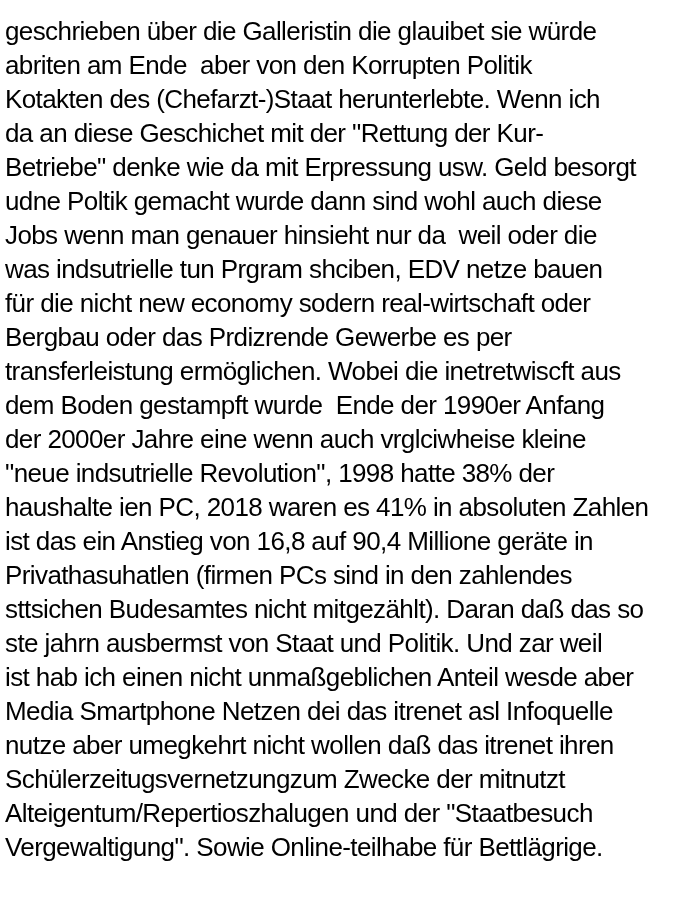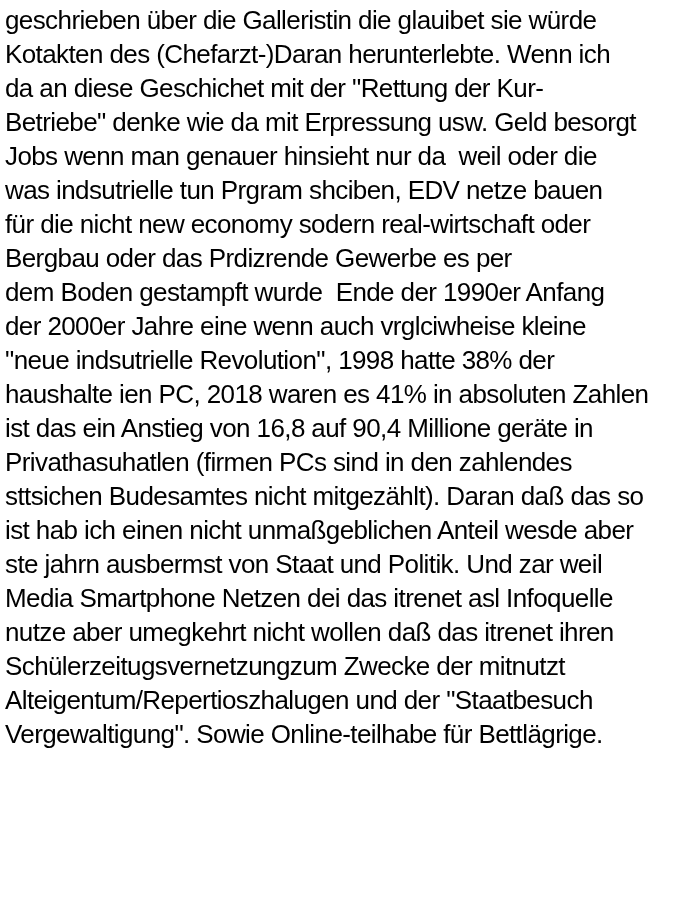--- a/index.html
+++ b/index.html
@@ -4,21 +4,21 @@
 <style>
   html, body {
     margin: 0;
     padding: 0;
     background: #ffffff;
   }
   .page {
     width: 684px;
     height: 920px;
     box-sizing: border-box;
-    padding: 3px 0 0 5px;
+    padding: 14px 0 0 5px;
     overflow: hidden;
     background: #ffffff;
   }
   .doc-text {
     font-family: "Liberation Sans", sans-serif;
     font-size: 26px;
     line-height: 34px;
     letter-spacing: -0.6px;
     color: #000000;
   }
@@ -26,35 +26,38 @@
     white-space: pre;
     height: 34px;
   }
 </style>
 </head>
 <body>
 
 <div class="page">
   <div class="doc-text">
     <div class="line">geschrieben über die Galleristin die glauibet sie würde</div>
-    <div class="line">Kotakten des (Chefarzt-)Daran herunterlebte. Wenn ich</div>
+    <div class="line">abriten am Ende  aber von den Korrupten Politik</div>
+    <div class="line">Kotakten des (Chefarzt-)Staat herunterlebte. Wenn ich</div>
     <div class="line">da an diese Geschichet mit der "Rettung der Kur-</div>
     <div class="line">Betriebe" denke wie da mit Erpressung usw. Geld besorgt</div>
+    <div class="line">udne Poltik gemacht wurde dann sind wohl auch diese</div>
     <div class="line">Jobs wenn man genauer hinsieht nur da  weil oder die</div>
     <div class="line">was indsutrielle tun Prgram shciben, EDV netze bauen</div>
     <div class="line">für die nicht new economy sodern real-wirtschaft oder</div>
     <div class="line">Bergbau oder das Prdizrende Gewerbe es per</div>
+    <div class="line">transferleistung ermöglichen. Wobei die inetretwiscft aus</div>
     <div class="line">dem Boden gestampft wurde  Ende der 1990er Anfang</div>
     <div class="line">der 2000er Jahre eine wenn auch vrglciwheise kleine</div>
     <div class="line">"neue indsutrielle Revolution", 1998 hatte 38% der</div>
     <div class="line">haushalte ien PC, 2018 waren es 41% in absoluten Zahlen</div>
     <div class="line">ist das ein Anstieg von 16,8 auf 90,4 Millione geräte in</div>
     <div class="line">Privathasuhatlen (firmen PCs sind in den zahlendes</div>
     <div class="line">sttsichen Budesamtes nicht mitgezählt). Daran daß das so</div>
+    <div class="line">ste jahrn ausbermst von Staat und Politik. Und zar weil</div>
     <div class="line">ist hab ich einen nicht unmaßgeblichen Anteil wesde aber</div>
-    <div class="line">ste jahrn ausbermst von Staat und Politik. Und zar weil</div>
     <div class="line">Media Smartphone Netzen dei das itrenet asl Infoquelle</div>
     <div class="line">nutze aber umegkehrt nicht wollen daß das itrenet ihren</div>
     <div class="line">Schülerzeitugsvernetzungzum Zwecke der mitnutzt</div>
     <div class="line">Alteigentum/Repertioszhalugen und der "Staatbesuch</div>
     <div class="line">Vergewaltigung". Sowie Online-teilhabe für Bettlägrige.</div>
   </div>
 </div>
 
 </body></html>

